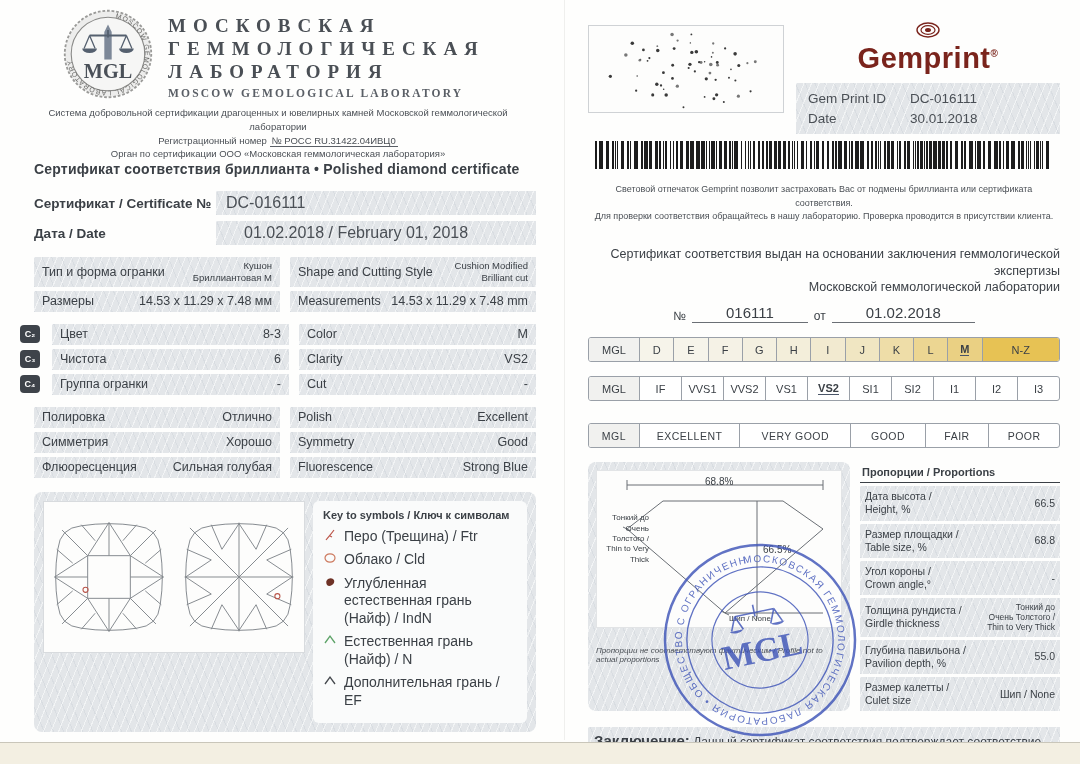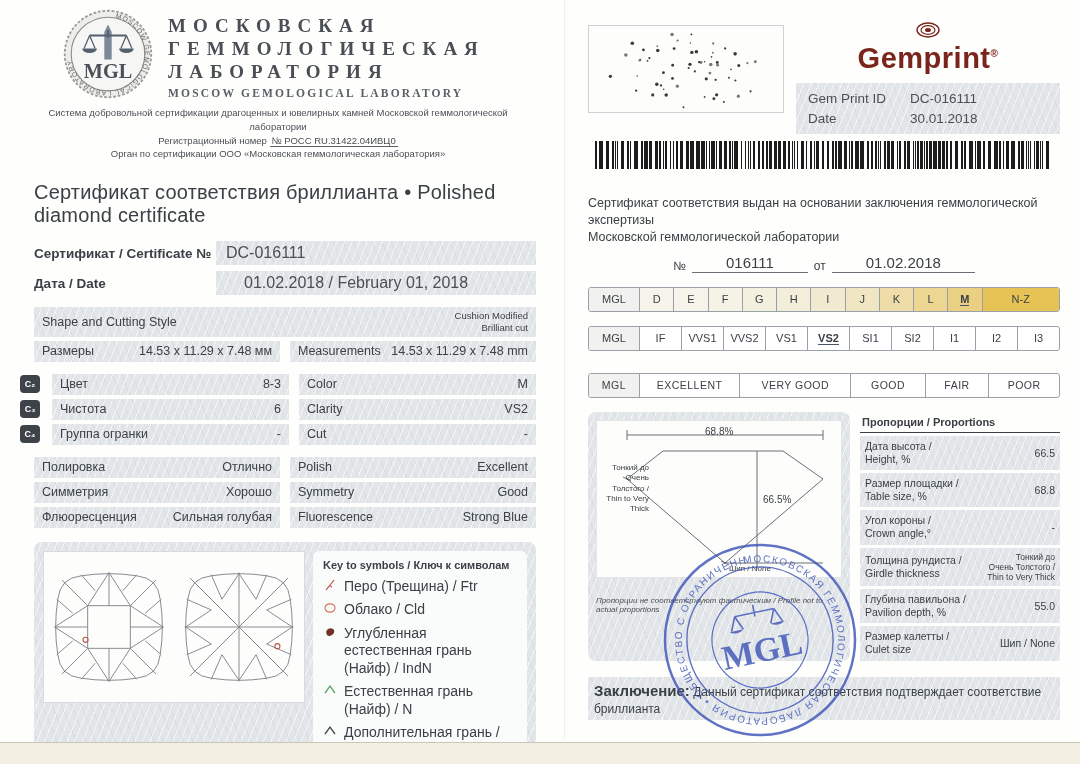--- a/index.html
+++ b/index.html
@@ -21,22 +21,22 @@
 
   
   .hdr { display:flex; align-items:flex-start; padding:8px 0 0 42px; }
   .hdr-titles { margin-left:14px; padding-top:6px; }
   .hdr-ru { font-family:"Liberation Serif", serif; font-weight:bold; font-size:19px;
     letter-spacing:7px; color:#4a4f55; line-height:1.22; }
   .hdr-en { font-family:"Liberation Serif", serif; font-weight:bold; font-size:11.5px;
     letter-spacing:2.2px; color:#5a5f66; margin-top:3px; }
   .smallprint { text-align:center; font-size:9.5px; color:#4a4f55; line-height:1.45; margin-top:6px; }
   .smallprint .u { border-bottom:1px solid #5a5f66; padding:0 2px; }
-  .doc-title { font-size:20px; font-weight:normal; color:#3b4046; text-align:left;
-    padding-left:14px; margin-top:20px; letter-spacing:.2px; }
+  .doc-title { font-size:14px; font-weight:bold; color:#3b4046; text-align:left;
+    padding-left:14px; margin-top:0; letter-spacing:.2px; }
 
   
   .hatch {
     background-color:#e3e6e9;
     background-image:
       repeating-linear-gradient(112deg, rgba(255,255,255,.55) 0 1px, rgba(255,255,255,0) 1px 7px),
       repeating-linear-gradient(68deg, rgba(170,180,192,.18) 0 1px, rgba(170,180,192,0) 1px 9px);
   }
   .cert-row { display:flex; align-items:center; padding-left:14px; margin-top:6px;justify-content:space-between; }
   .cert-row .clabel { width:182px; font-weight:bold; font-size:13.5px; }
@@ -77,21 +77,21 @@
   .gp-logo { text-align:center; margin-top:22px; }
   .gp-brand { font-size:29px; font-weight:bold; color:#7a241c; letter-spacing:.5px;
     font-family:"Liberation Sans", sans-serif; }
   .gp-brand sup { font-size:10px; }
   .gp-idbox { margin-top:8px; padding:6px 12px; }
   .gp-idrow { display:flex; font-size:13.5px; color:#4a4f55; line-height:1.45; }
   .gp-idrow .k { width:102px; }
   .barcode-wrap { margin-top:7px; text-align:center; }
   .gp-note { font-size:9px; text-align:center; line-height:1.5; margin-top:10px; color:#4a4f55; }
 
-  .issue { text-align:left; font-size:12.5px; margin-top:22px; line-height:1.35; }
+  .issue { text-align:right; font-size:12.5px; margin-top:22px; line-height:1.35; }
   .issue-num { display:flex; justify-content:center; align-items:flex-end; gap:6px; margin-top:8px; font-size:12px; }
   .issue-num .uval { font-size:15px; border-bottom:1px solid #6a6f75; padding:0 34px 1px; }
 
   
   .scale { display:flex; border:1px solid #9aa0a8; border-radius:3px; overflow:hidden;
     margin-top:14px; background:#fff; height:25px; }
   .scale .cell { display:flex; align-items:center; justify-content:center; font-size:11px;
     border-left:1px solid #9aa0a8; flex:1; color:#3b4046; }
   .scale .cell:first-child { border-left:none; flex:0 0 50px; background:#f1f1ef; }
   .scale .sel { border-bottom:1.5px solid #4a5568; font-weight:bold; }
@@ -167,20 +167,25 @@
     <div class="cert-row" style="margin-top:14px">
       <div class="clabel">Сертификат / Certificate №</div>
       <div class="cvalue hatch">DC-016111</div>
     </div>
     <div class="cert-row">
       <div class="clabel">Дата / Date</div>
       <div class="cvalue hatch" style="text-align:left; padding-left:28px;">01.02.2018 / February 01, 2018</div>
     </div>
 
     <div class="pair-row" style="margin-top:12px">
+      <div class="half hatch">
+        <span class="lbl">Тип и форма огранки</span>
+        <span class="val small">Кушон
+Бриллиантовая М</span>
+      </div>
       <div class="half hatch">
         <span class="lbl">Shape and Cutting Style</span>
         <span class="val small">Cushion Modified
 Brilliant cut</span>
       </div>
     </div>
     <div class="pair-row">
       <div class="half hatch">
         <span class="lbl">Размеры</span>
         <span class="val">14.53 x 11.29 x 7.48 мм</span>
@@ -550,20 +555,22 @@
           <rect x="435" y="0" width="1" height="28" fill="#1c1c1c"></rect>
           <rect x="437" y="0" width="1" height="28" fill="#1c1c1c"></rect>
           <rect x="441" y="0" width="1" height="28" fill="#1c1c1c"></rect>
           <rect x="443" y="0" width="3" height="28" fill="#1c1c1c"></rect>
           <rect x="447" y="0" width="1" height="28" fill="#1c1c1c"></rect>
           <rect x="449" y="0" width="1" height="28" fill="#1c1c1c"></rect>
           <rect x="453" y="0" width="3" height="28" fill="#1c1c1c"></rect>
         </svg>
     </div>
 
+    <div class="gp-note" style="white-space:pre-line">Световой отпечаток Gemprint позволит застраховать Вас от подмены бриллианта или сертификата соответствия.
+Для проверки соответствия обращайтесь в нашу лабораторию. Проверка проводится в присутствии клиента.</div>
 
     <div class="issue" style="white-space:pre-line">Сертификат соответствия выдан на основании заключения геммологической экспертизы
 Московской геммологической лаборатории</div>
     <div class="issue-num">
       <span>№</span>
       <span class="uval">016111</span>
       <span>от</span>
       <span class="uval">01.02.2018</span>
     </div>
 

